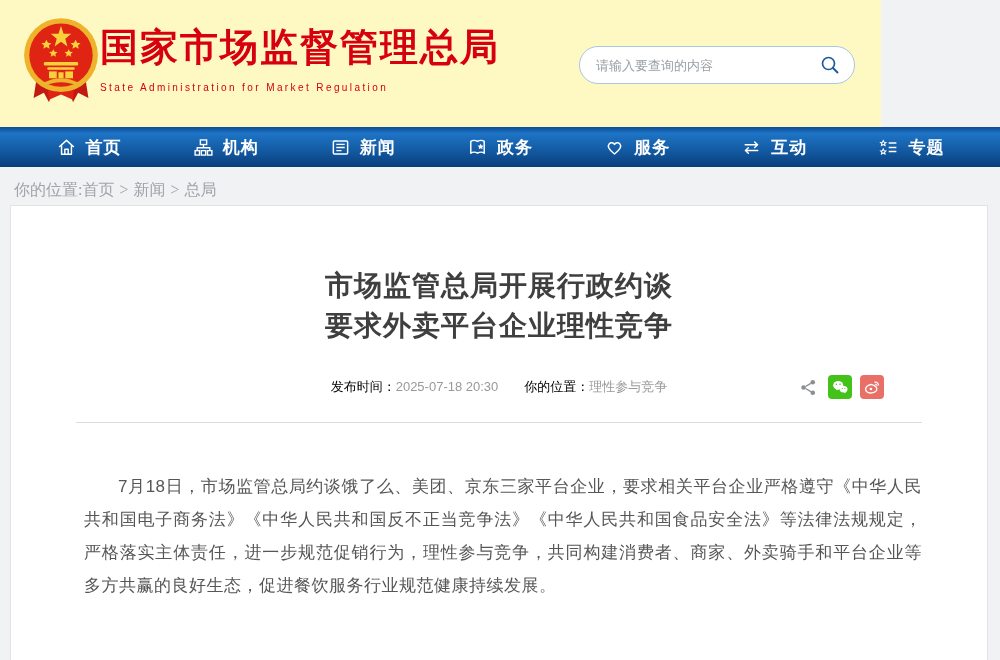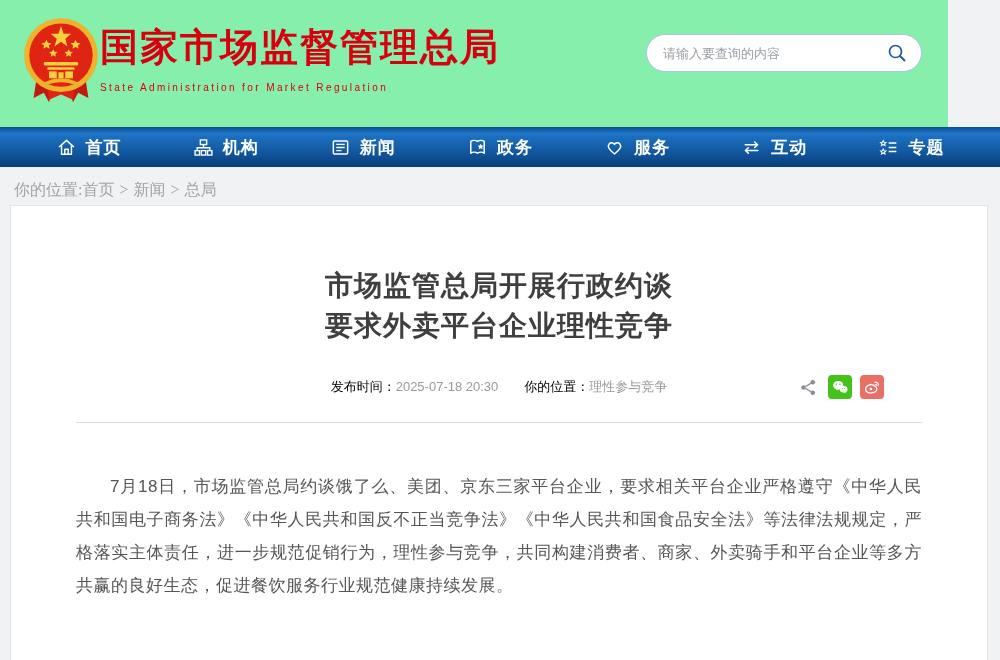--- a/index.html
+++ b/index.html
@@ -1,26 +1,26 @@
 <!DOCTYPE html>
 <html><head>
 <meta charset="utf-8">
 <style>
   * { margin:0; padding:0; box-sizing:border-box; }
   html,body { width:1000px; height:660px; overflow:hidden; background:#f1f2f4;
     font-family:"Liberation Sans","DejaVu Sans",sans-serif; }
 
   
-  .header { position:relative; width:948px; height:127px; background:#86efac; }
+  .header { position:relative; width:881px; height:127px; background:#fef9c3; }
   .emblem { position:absolute; left:18px; top:14px; width:86px; height:96px; }
   .site-title { position:absolute; left:100px; top:22px; }
   .site-title-zh { font-size:38px; font-weight:bold; color:#d7000f; letter-spacing:2px;
     font-family:"Liberation Sans","DejaVu Sans",sans-serif; }
   .site-title-en { margin-top:9px; font-size:10px; color:#d7000f; letter-spacing:2.4px; }
-  .search-box { position:absolute; right:26px; top:34px; width:276px; height:38px;
+  .search-box { position:absolute; right:26px; top:46px; width:276px; height:38px;
     border:1px solid #a9c7e3; border-radius:19px; background:#fff;
     display:flex; align-items:center; padding:0 12px 0 16px; }
   .search-input { flex:1; border:none; outline:none; font-size:13px; color:#333; background:transparent; }
   .search-input::placeholder { color:#9aa0a6; }
   .search-btn { width:24px; height:24px; border:none; background:transparent; cursor:pointer;
     display:flex; align-items:center; justify-content:center; }
 
   
   .nav { width:1000px; height:40px;
     background:linear-gradient(180deg,#0d4c94 0%,#1e74c6 16%,#12589f 62%,#093e7c 100%);
@@ -44,21 +44,21 @@
     font-size:13px; color:#999; line-height:26px; }
   .meta-label { color:#000000; }
   .meta-gap { display:inline-block; width:26px; }
   .share-bar { position:absolute; right:38px; top:0; height:26px;
     display:flex; align-items:center; gap:8px; }
   .share-btn { width:24px; height:24px; border-radius:4px; border:none; padding:0;
     display:flex; align-items:center; justify-content:center; cursor:pointer; }
   .share-plain { background:transparent; }
   .divider { margin-top:22px; border-bottom:1px solid #dddddd; }
   .article-body { margin-top:47px; font-size:17px; color:#565656; line-height:33px;
-    text-align:justify; text-indent:2em; letter-spacing:0.5px; }
+    text-align:justify; text-indent:2em; letter-spacing:0.5px;margin-left:8px; }
 </style>
 </head>
 <body>
 
 <div class="header">
   <svg class="emblem" viewBox="0 0 100 112">
 
     <path d="M22 72 L18 98 L30 92 L36 103 L44 78 Z" fill="#c21a10"></path>
     <path d="M78 72 L82 98 L70 92 L64 103 L56 78 Z" fill="#c21a10"></path>
     <path d="M34 74 L36 100 L50 94 L64 100 L66 74 Z" fill="#e02414"></path>

